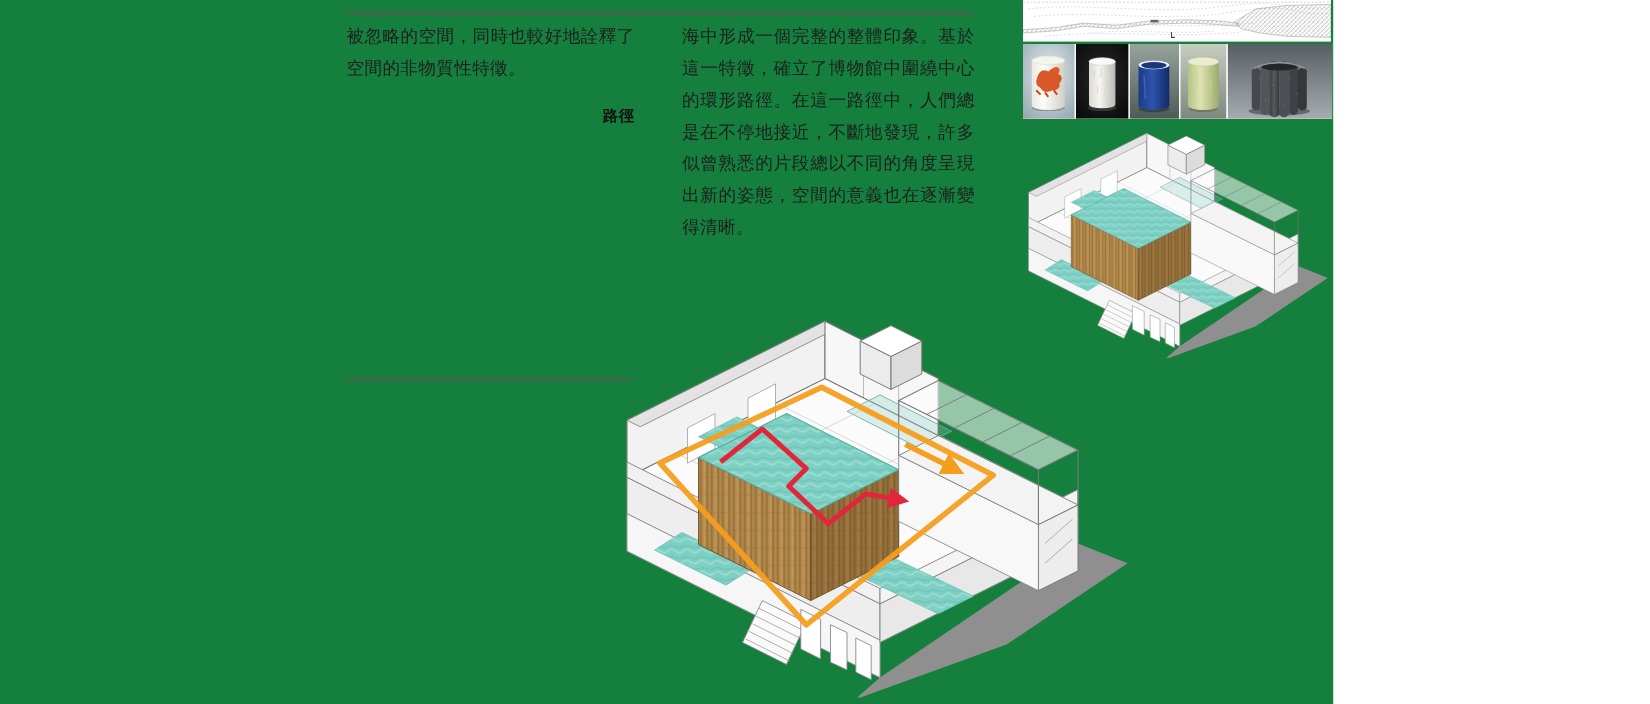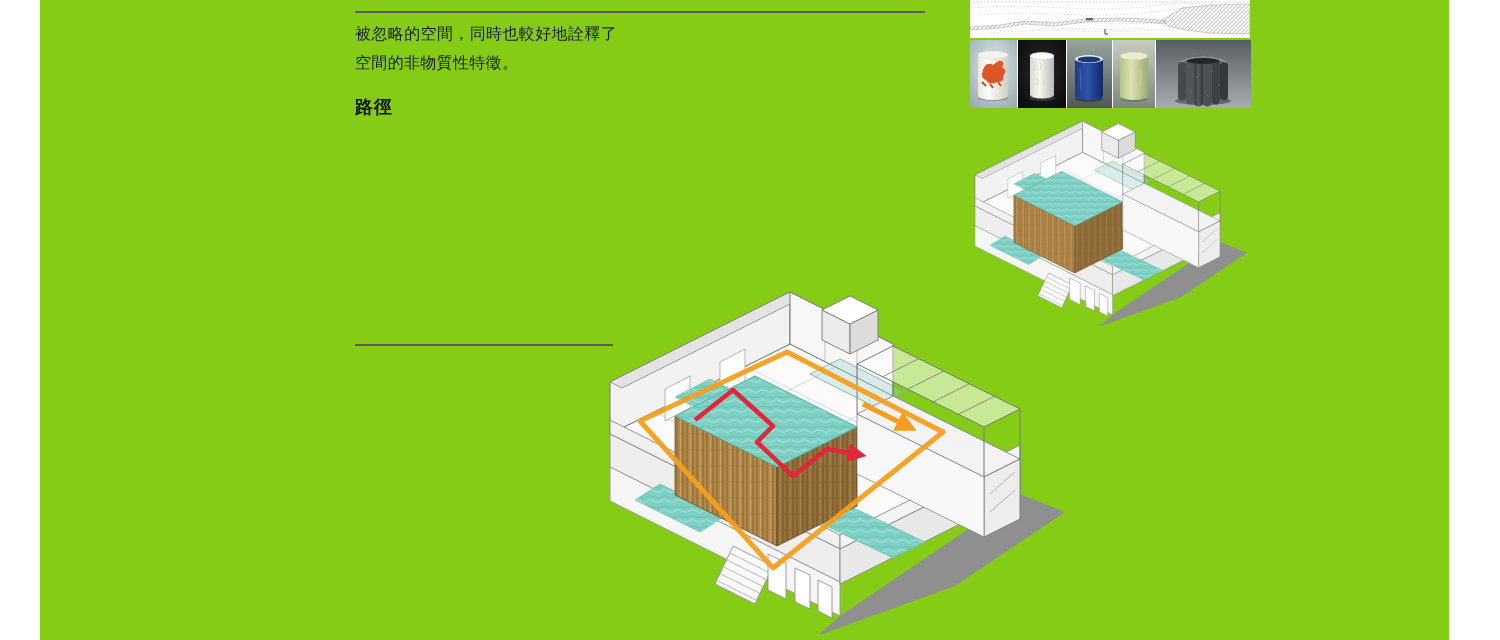--- a/index.html
+++ b/index.html
@@ -1,27 +1,27 @@
 <!DOCTYPE html>
 <html><head>
 <meta charset="utf-8">
 <style>
   html,body{margin:0;padding:0;background:#ffffff;}
-  .page{position:relative;width:1409px;height:640px;background:#84cc16;overflow:hidden;
-        font-family:"Liberation Serif","DejaVu Serif",serif;color:#222;margin-left:40px;}
+  .page{position:relative;width:1212px;height:640px;background:#15803d;overflow:hidden;
+        font-family:"Liberation Serif","DejaVu Serif",serif;color:#222;}
   .rule{position:absolute;background:#5a5a5a;height:2px;}
   .rule-top{left:315px;top:11px;width:570px;}
   .rule-left-bottom{left:315px;top:344px;width:258px;}
   .col{position:absolute;top:19px;font-size:16px;line-height:29px;text-align:justify;
        letter-spacing:.02em;color:#1e1e1e;}
   .col p{margin:0;}
   .col-left{left:315px;width:262px;}
   .col-mid{left:620px;width:266px;}
-  .col-left h2{margin:15px 0 9px 0;font-size:18px;line-height:30px;font-weight:bold;color:#111;
-               text-align:left;letter-spacing:.04em;}
+  .col-left h2{margin:15px 0 9px 0;font-size:14px;line-height:30px;font-weight:bold;color:#111;
+               text-align:right;letter-spacing:.04em;}
   .col-left .indent{text-indent:2.1em;}
   .fig{position:absolute;}
   .fig svg{display:block;}
   .map-fig{left:930px;top:0;width:280px;height:38px;}
   .pots{left:930px;top:40px;width:281px;height:68px;display:flex;gap:1px;background:#fff;}
   .pots .pot-cell{height:68px;}
   .axon-small{left:932px;top:116px;width:278px;height:210px;}
   .axon-large{left:565px;top:283px;width:465px;height:352px;}
 </style>
 </head>
@@ -136,20 +136,23 @@
   </svg>
 
   <div class="rule rule-top"></div>
 
   <div class="col col-left">
     <p>被忽略的空間，同時也較好地詮釋了空間的非物質性特徵。</p>
     <h2>路徑</h2>
   </div>
   <div class="rule rule-left-bottom"></div>
 
+  <div class="col col-mid">
+    <p>海中形成一個完整的整體印象。基於這一特徵，確立了博物館中圍繞中心的環形路徑。在這一路徑中，人們總是在不停地接近，不斷地發現，許多似曾熟悉的片段總以不同的角度呈現出新的姿態，空間的意義也在逐漸變得清晰。</p>
+  </div>
 
   <div class="fig map-fig">
     <svg viewBox="0 0 280 38" width="280" height="38">
       <rect width="280" height="38" fill="#ffffff"></rect>
       <g stroke="#b9b9b9" stroke-width="0.5" fill="none" stroke-dasharray="1.5,2">
         <path d="M0,2 H280" stroke="#9a9a9a"></path>
         <path d="M5,8 C60,2 120,14 180,6 S240,10 278,7"></path>
         <path d="M10,15 C70,9 130,21 190,11 S245,16 279,12"></path>
         <path d="M20,33 C80,27 140,35 200,29"></path>
         <path d="M40,23 C90,19 150,27 210,21"></path>

